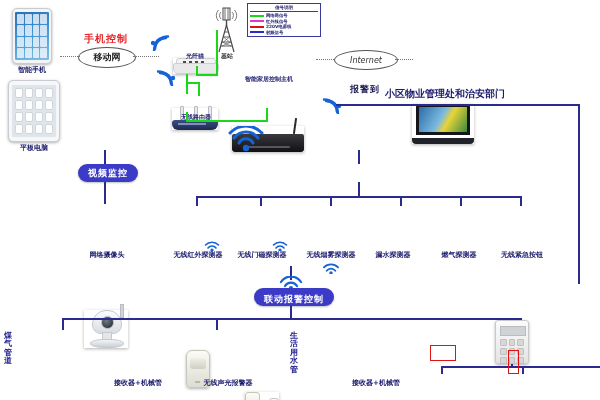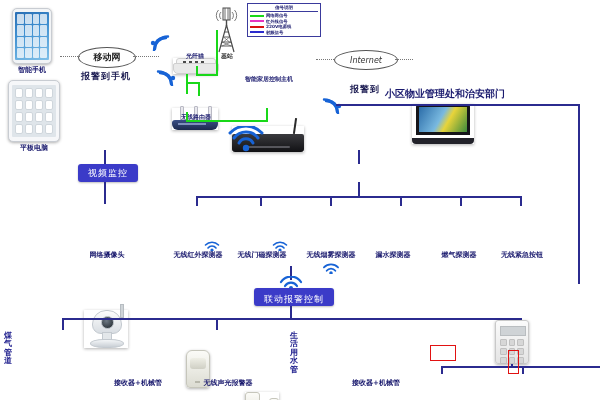--- a/index.html
+++ b/index.html
@@ -14,22 +14,22 @@
   .abs{position:absolute;}
 
   
   .lbl{font-size:7px;color:#1a1a6e;font-weight:bold;text-align:center;line-height:1.1;white-space:nowrap;}
   .lbl-sm{font-size:6px;color:#222;font-weight:bold;text-align:center;line-height:1.1;white-space:nowrap;}
   .red-title{font-size:10px;color:#e8272c;font-weight:bold;text-align:center;white-space:nowrap;letter-spacing:1px;}
   .dark-title{font-size:9px;color:#1c1c52;font-weight:bold;text-align:center;white-space:nowrap;letter-spacing:1px;}
 
   
   .pill{
-    background:#3b3bc8;color:#fff;border-radius:3px;
-    font-size:9px;font-weight:normal;letter-spacing:1px;
+    background:#3b3bc8;color:#fff;border-radius:9px;
+    font-size:9px;font-weight:bold;letter-spacing:1px;
     display:flex;align-items:center;justify-content:center;
     white-space:nowrap;height:18px;padding:0 10px;
     box-shadow:0 1px 2px rgba(0,0,0,.25);
   }
 
   
   .ellipse{
     border:1px solid #555;border-radius:50%;
     background:#fff;display:flex;align-items:center;justify-content:center;
     font-size:9px;font-weight:bold;color:#222;white-space:nowrap;
@@ -184,24 +184,24 @@
         <i></i>
         <i></i>
         <i></i>
         <i></i>
         <i></i>
         <i></i>
     </div>
   </div>
   <div class="abs lbl" style="left:4px;top:145px;width:60px;">平板电脑</div>
 
+  <div class="abs red-title" style="left:68px;top:32px;width:76px;">手机控制</div>
   <div class="abs ellipse" style="left:78px;top:47px;width:56px;height:19px;">
     <span>移动网</span>
   </div>
-  <div class="abs dark-title" style="left:66px;top:70px;width:80px;">报警到手机</div>
   <div class="abs dots" style="left:60px;top:56px;width:20px;"></div>
   <div class="abs dots" style="left:133px;top:56px;width:26px;"></div>
 
   <svg class="abs wifi" style="left:150px;top:33px;" width="26" height="18" viewBox="0 0 26 18">
     <g fill="none" stroke="#1763d6" stroke-width="2.4" stroke-linecap="round">
       <path d="M5 13 A8 8 0 0 1 13 5"></path>
         <path d="M5 16 A11 11 0 0 1 16 5"></path>
         <path d="M4 17.5 A14 14 0 0 1 18 3.5"></path>
     </g>
     <circle cx="3" cy="10" r="2.2" fill="#1763d6"></circle>

